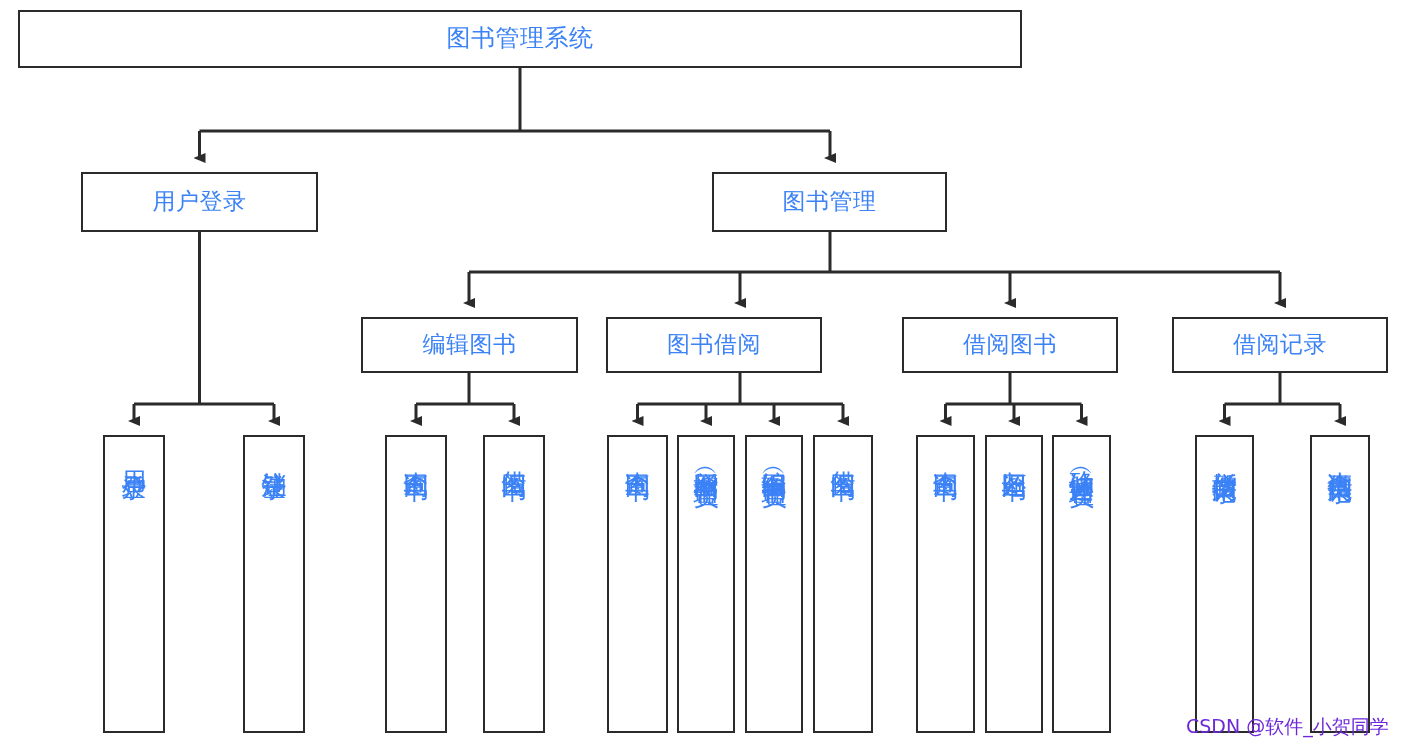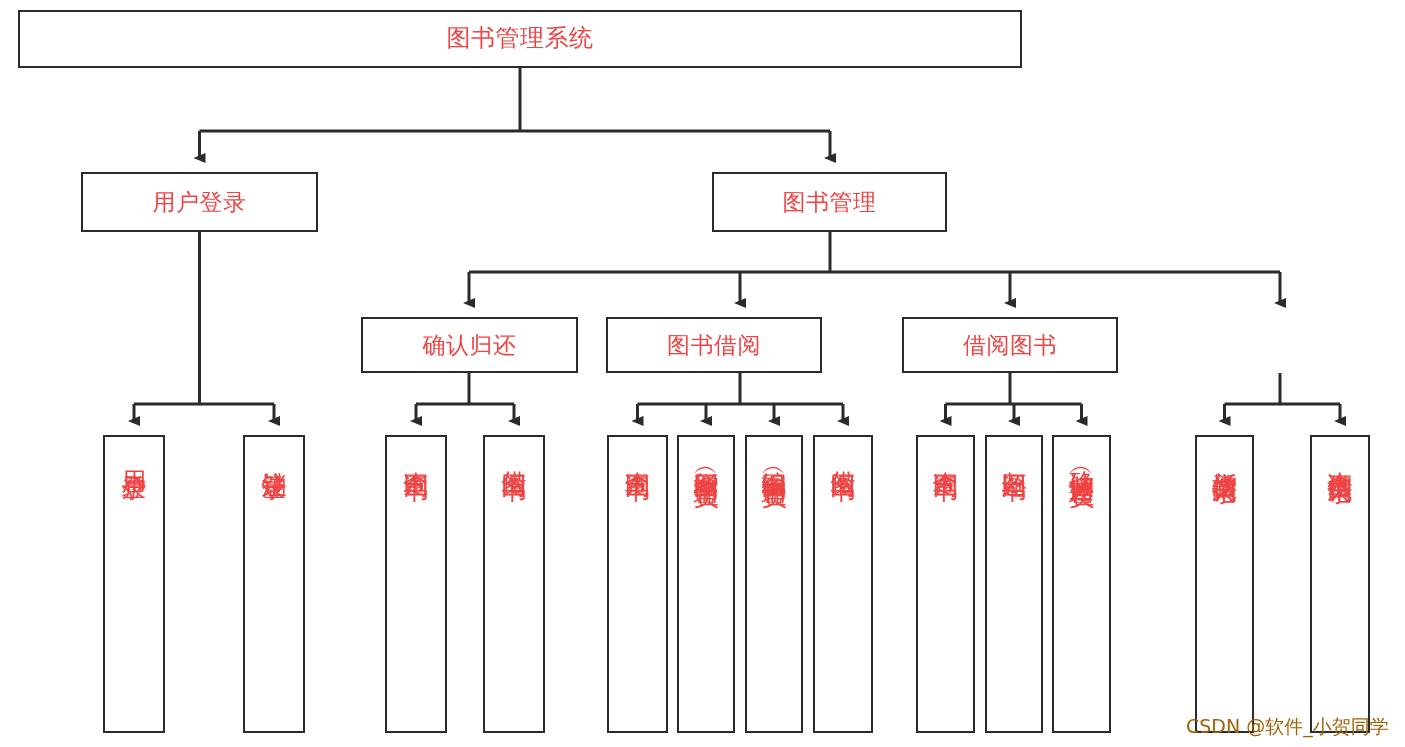--- a/index.html
+++ b/index.html
@@ -25,21 +25,22 @@
     height: 747px;
   }
   .node {
     position: absolute;
     box-sizing: border-box;
     background: #ffffff;
     border: 2.5px solid #2b2b2b;
     display: flex;
     align-items: center;
     justify-content: center;
-    color: #ef4444;
+    color: #3b82f6;
+    font-family: Liberation Serif, serif;
   }
   .node .label {
     display: block;
     text-align: center;
     line-height: 1.15;
     letter-spacing: 0.5px;
   }
   .node.horiz .label {
     writing-mode: horizontal-tb;
     font-size: 23px;
@@ -54,21 +55,21 @@
     font-size: 25px;
     letter-spacing: 2px;
     line-height: 1;
   }
   .node.root .label { font-size: 24px; }
   .watermark {
     position: absolute;
     left: 1186px;
     top: 714px;
     font-size: 19px;
-    color: #a16207;
+    color: #6d28d9;
     white-space: nowrap;
     pointer-events: none;
     font-family: "DejaVu Sans", "Liberation Sans", sans-serif;
   }
 </style>
 </head>
 <body>
 
 <div id="canvas">
 
@@ -127,27 +128,30 @@
   </div>
 
   <div class="node horiz" style="left:81px; top:172px; width:237px; height:60px;">
     <span class="label">用户登录</span>
   </div>
   <div class="node horiz" style="left:712px; top:172px; width:235px; height:60px;">
     <span class="label">图书管理</span>
   </div>
 
   <div class="node horiz" style="left:361px; top:317px; width:217px; height:56px;">
-    <span class="label">确认归还</span>
+    <span class="label">编辑图书</span>
   </div>
   <div class="node horiz" style="left:606px; top:317px; width:216px; height:56px;">
     <span class="label">图书借阅</span>
   </div>
   <div class="node horiz" style="left:902px; top:317px; width:216px; height:56px;">
     <span class="label">借阅图书</span>
+  </div>
+  <div class="node horiz" style="left:1172px; top:317px; width:216px; height:56px;">
+    <span class="label">借阅记录</span>
   </div>
 
   <div class="node vert" style="left:103px; top:435px; width:62px; height:298px;">
     <span class="label">用户登录</span>
   </div>
   <div class="node vert" style="left:243px; top:435px; width:62px; height:298px;">
     <span class="label">注销登录</span>
   </div>
 
   <div class="node vert" style="left:385px; top:435px; width:62px; height:298px;">

